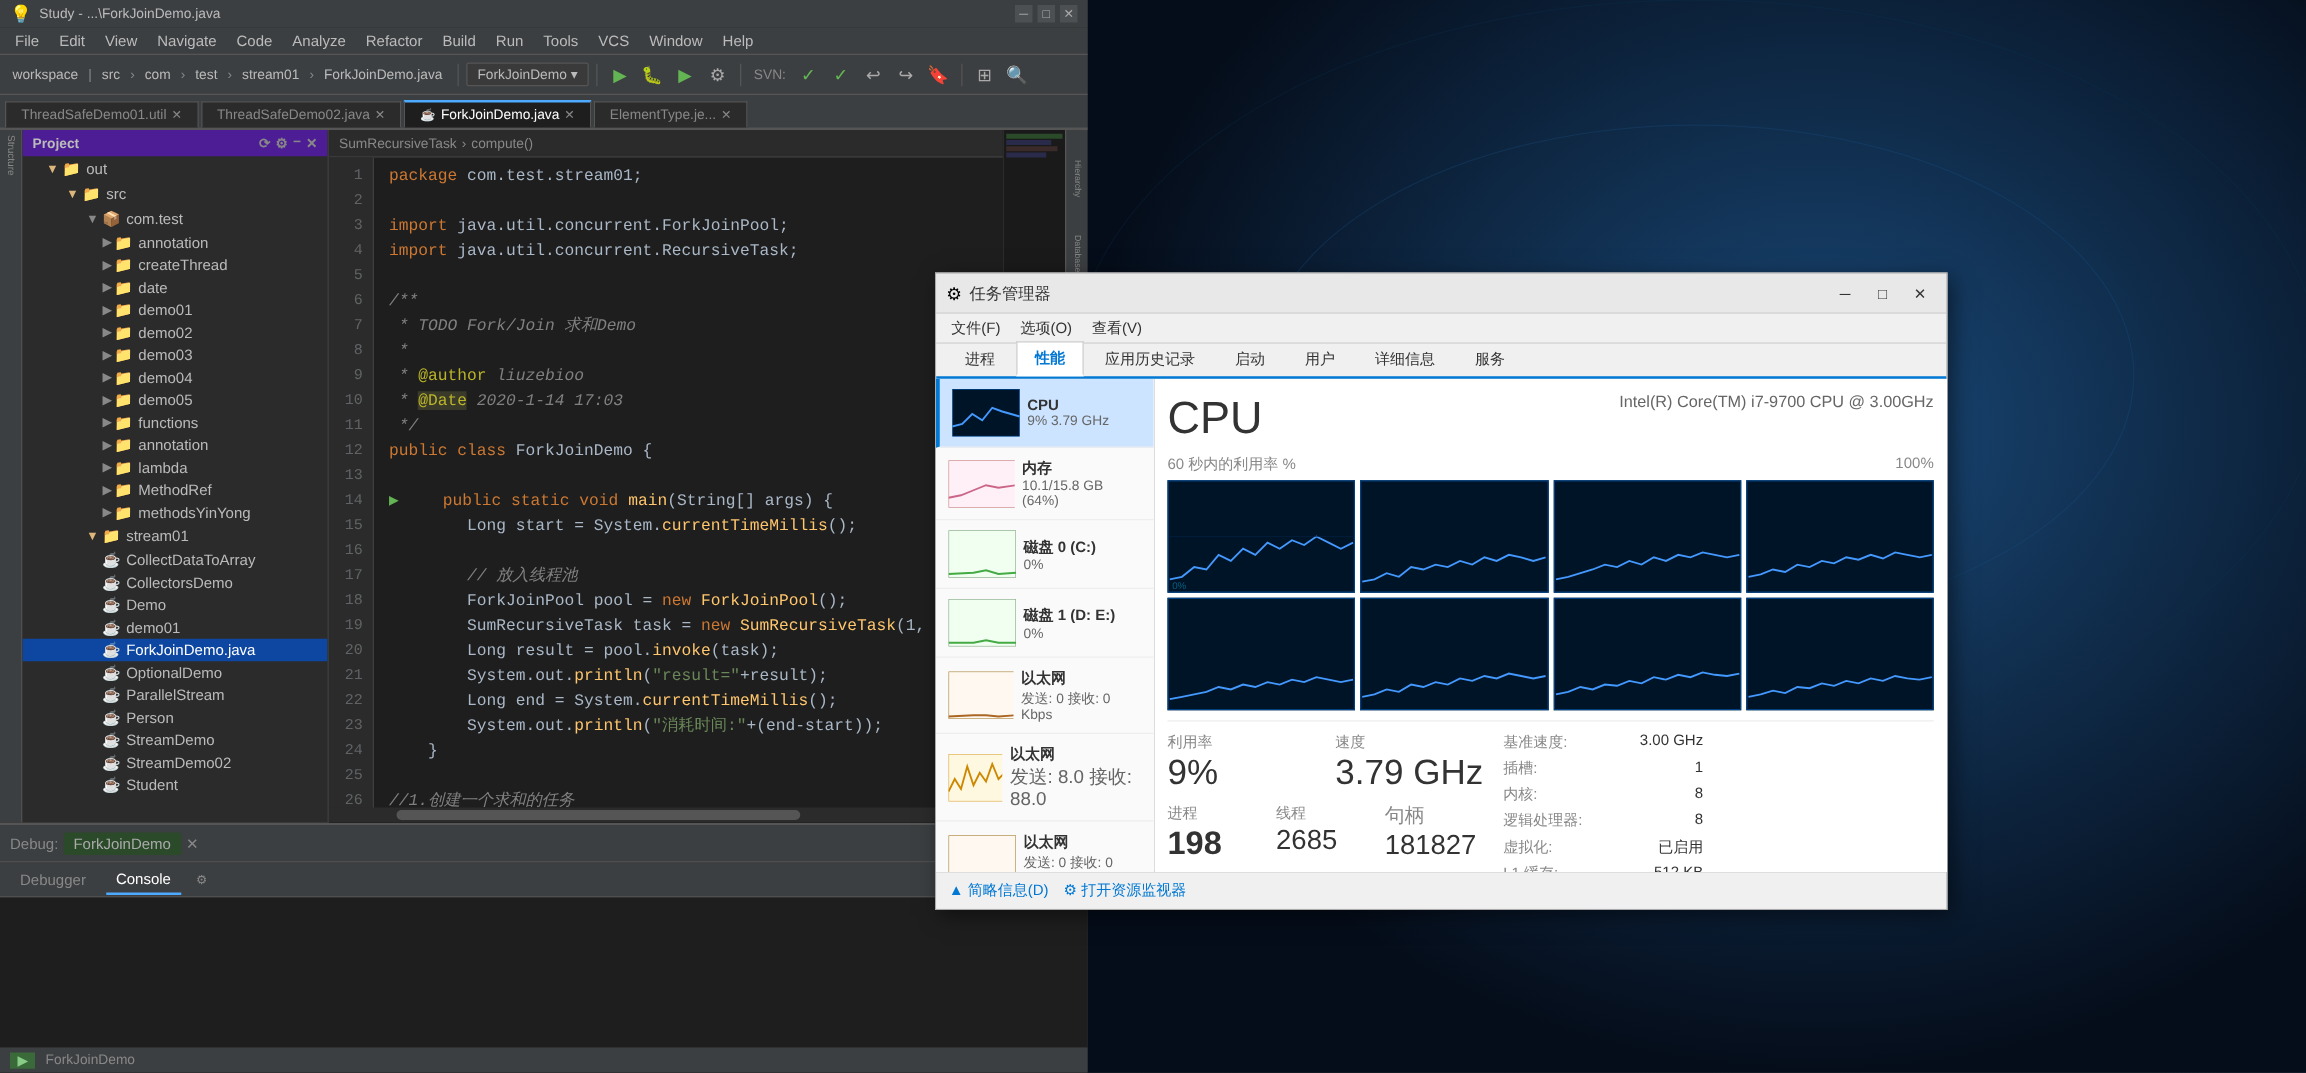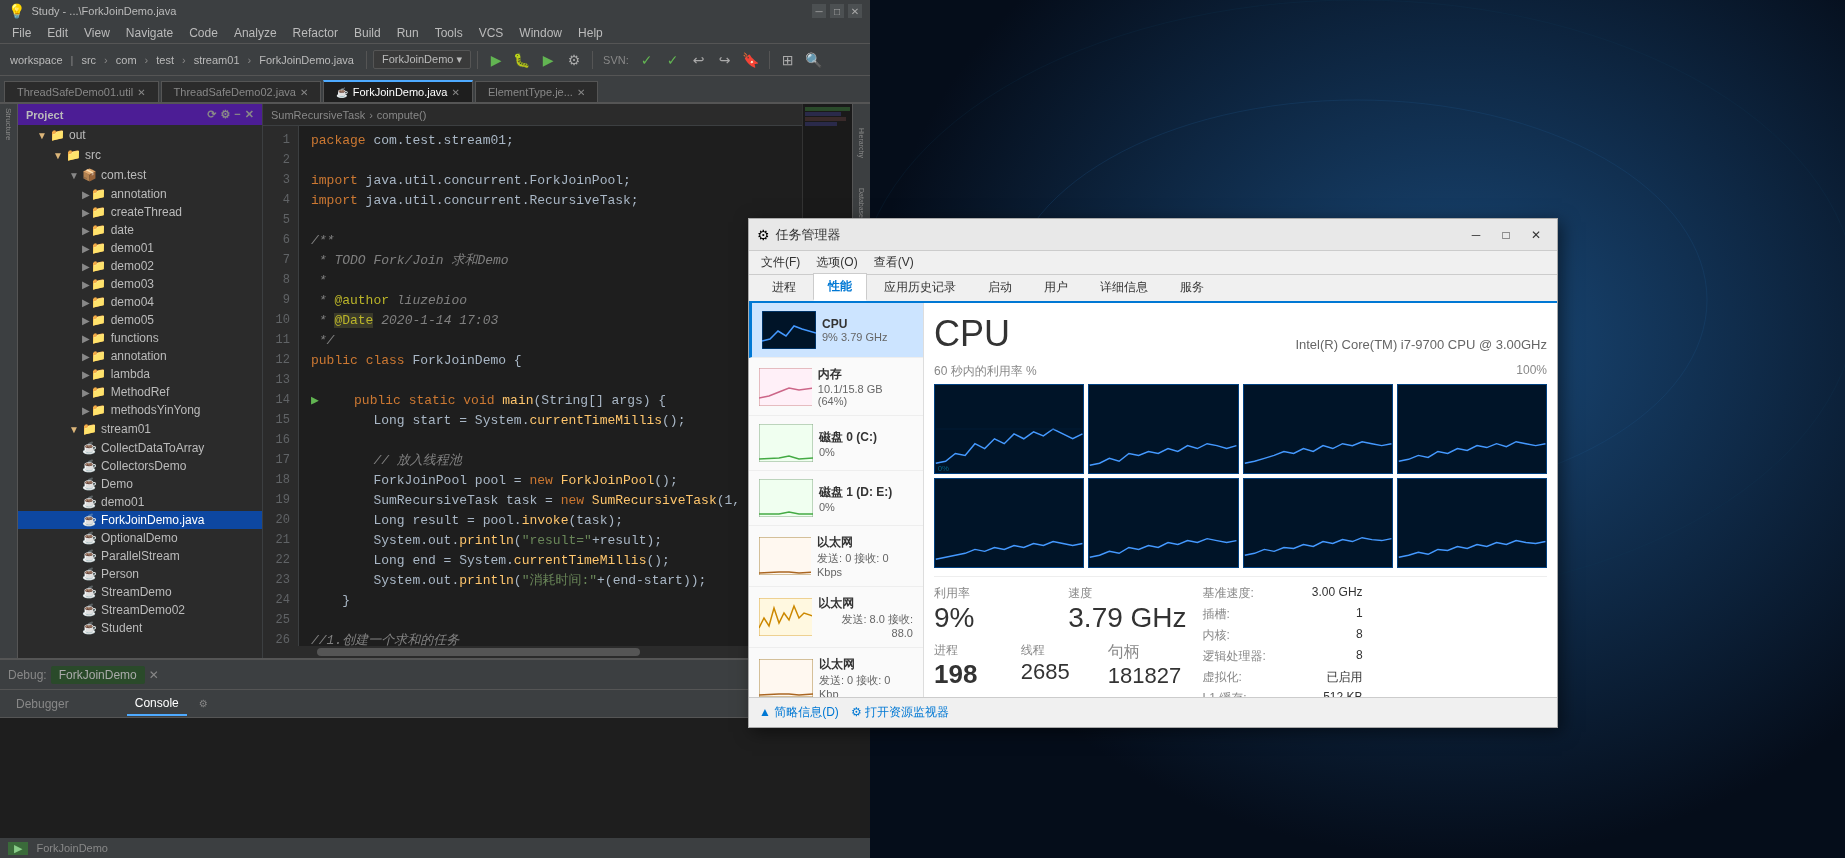--- a/index.html
+++ b/index.html
@@ -52,21 +52,21 @@
     .code-line { height: 20px; display: flex; align-items: center; white-space: pre; color: #a9b7c6; font-size: 13px; }
     .kw { color: #cc7832; }
     .str { color: #6a8759; }
     .cmt { color: #808080; font-style: italic; }
     .fn { color: #ffc66d; }
 
     
     .bottom-panel { height: 180px; background: #2b2b2b; border-top: 2px solid #555; display: flex; flex-direction: column; }
     .bottom-tabs { height: 28px; background: #3c3f41; display: flex; align-items: center; padding: 0 8px; gap: 8px; border-bottom: 1px solid #555; }
     .bottom-tab { font-size: 12px; color: #888; padding: 4px 8px; cursor: pointer; }
-    .bottom-tab.active { color: #fff; border-bottom: 2px solid #4eaaff; margin-left: 42px; }
+    .bottom-tab.active { color: #fff; border-bottom: 2px solid #4eaaff; }
     .bottom-content { flex: 1; background: #1e1e1e; overflow: auto; padding: 4px; }
     .debugger-bar { height: 30px; background: #3c3f41; display: flex; align-items: center; gap: 4px; padding: 0 8px; border-bottom: 1px solid #555; }
 
     
     .breadcrumb-bar { height: 22px; background: #2b2b2b; display: flex; align-items: center; padding: 0 8px; border-bottom: 1px solid #3c3f41; font-size: 11px; color: #888; }
     .breadcrumb-sep { margin: 0 4px; }
 
     
     .status-bar { height: 20px; background: #3c3f41; display: flex; align-items: center; padding: 0 8px; font-size: 11px; color: #888; }
 
@@ -673,21 +673,21 @@
       </div>
 
       <div class="tm-sidebar-item">
         <div class="tm-sidebar-item-header">
           <svg width="54" height="38">
             <rect width="54" height="38" fill="#fff8e0" stroke="#ddaa44" stroke-width="1"></rect>
             <polyline points="0,30 5,20 10,28 15,10 20,25 25,15 30,22 35,8 40,20 45,15 54,18" fill="none" stroke="#cc8800" stroke-width="1.5"></polyline>
           </svg>
           <div>
             <div style="font-size:12px; color:#333; font-weight:bold;">以太网</div>
-            <div style="font-size:11px; color:#666;text-align:right;">发送: 8.0 接收: 88.0</div>
+            <div style="font-size:15px; color:#666;">发送: 8.0 接收: 88.0</div>
           </div>
         </div>
       </div>
       <div class="tm-sidebar-item">
         <div class="tm-sidebar-item-header">
           <svg width="54" height="38">
             <rect width="54" height="38" fill="#fff8f0" stroke="#aa8844" stroke-width="1"></rect>
             <polyline points="0,36 20,35 30,35 40,36 54,35" fill="none" stroke="#aa6622" stroke-width="1.5"></polyline>
           </svg>
           <div>
@@ -698,21 +698,21 @@
       </div>
 
     </div>
 
     <div class="tm-main">
 
       <div class="tm-cpu-header">
         <div>
           <div style="font-size:36px; font-weight:300; color:#333;">CPU</div>
         </div>
-        <div style="text-align:right;margin-top:24px;">
+        <div style="text-align:right;">
           <div style="font-size:13px; color:#666;">Intel(R) Core(TM) i7-9700 CPU @ 3.00GHz</div>
         </div>
       </div>
 
       <div style="display:flex; justify-content:space-between; margin-bottom:4px;">
         <span style="font-size:12px; color:#888;">60 秒内的利用率 %</span>
         <span style="font-size:12px; color:#888;">100%</span>
       </div>
 
       <div style="display:grid; grid-template-columns:repeat(4,1fr); gap:4px; margin-bottom:8px;">

